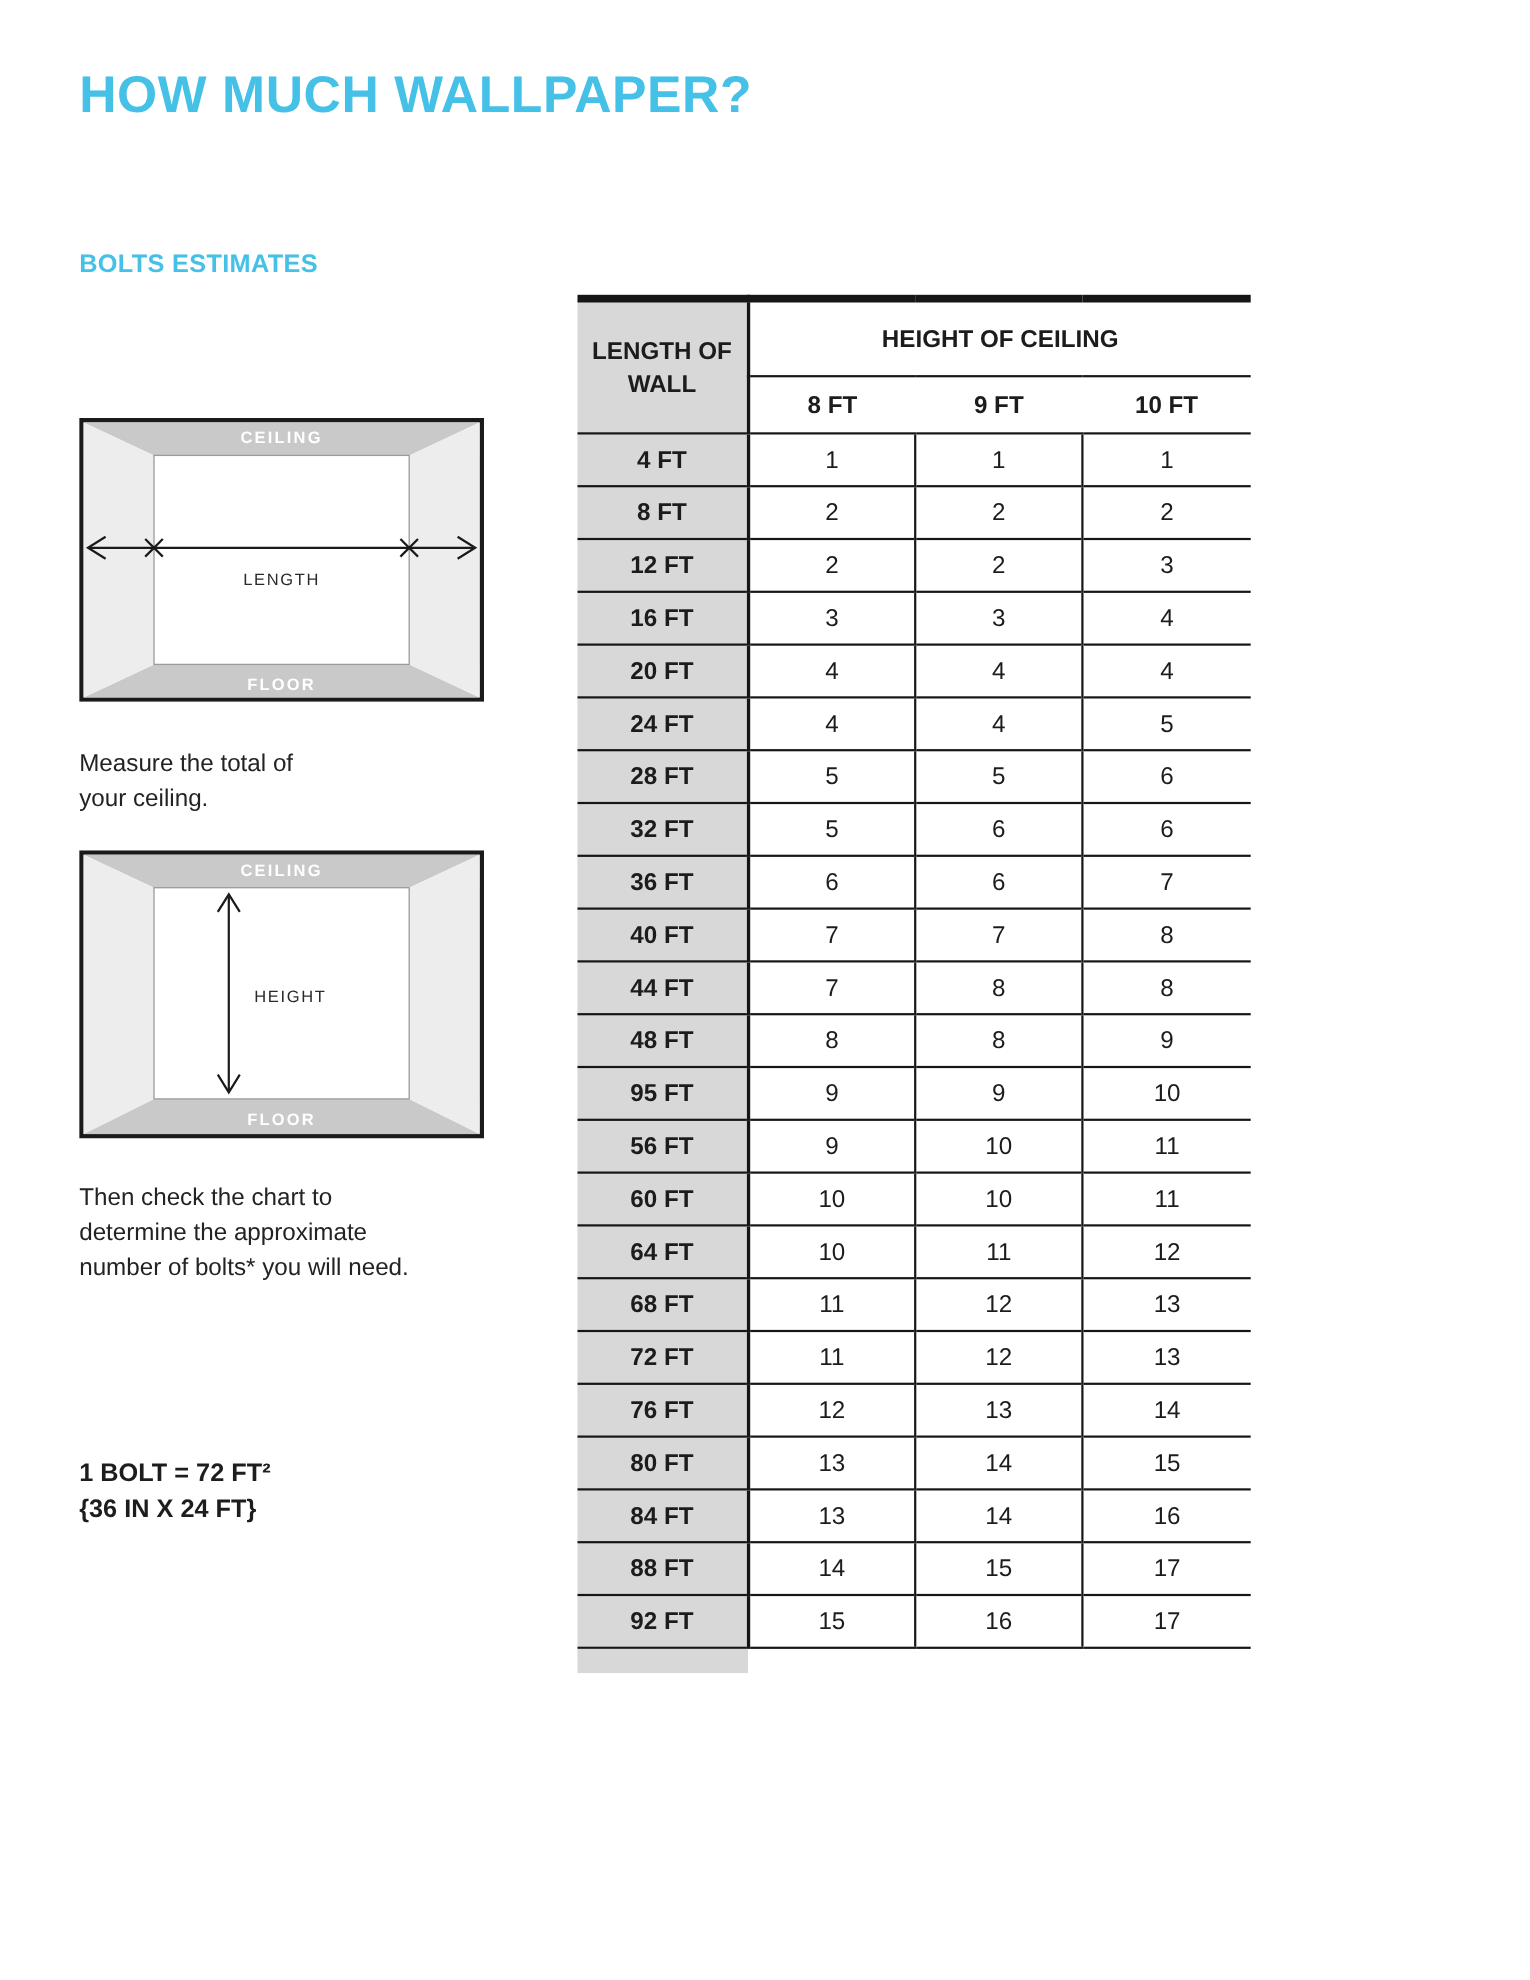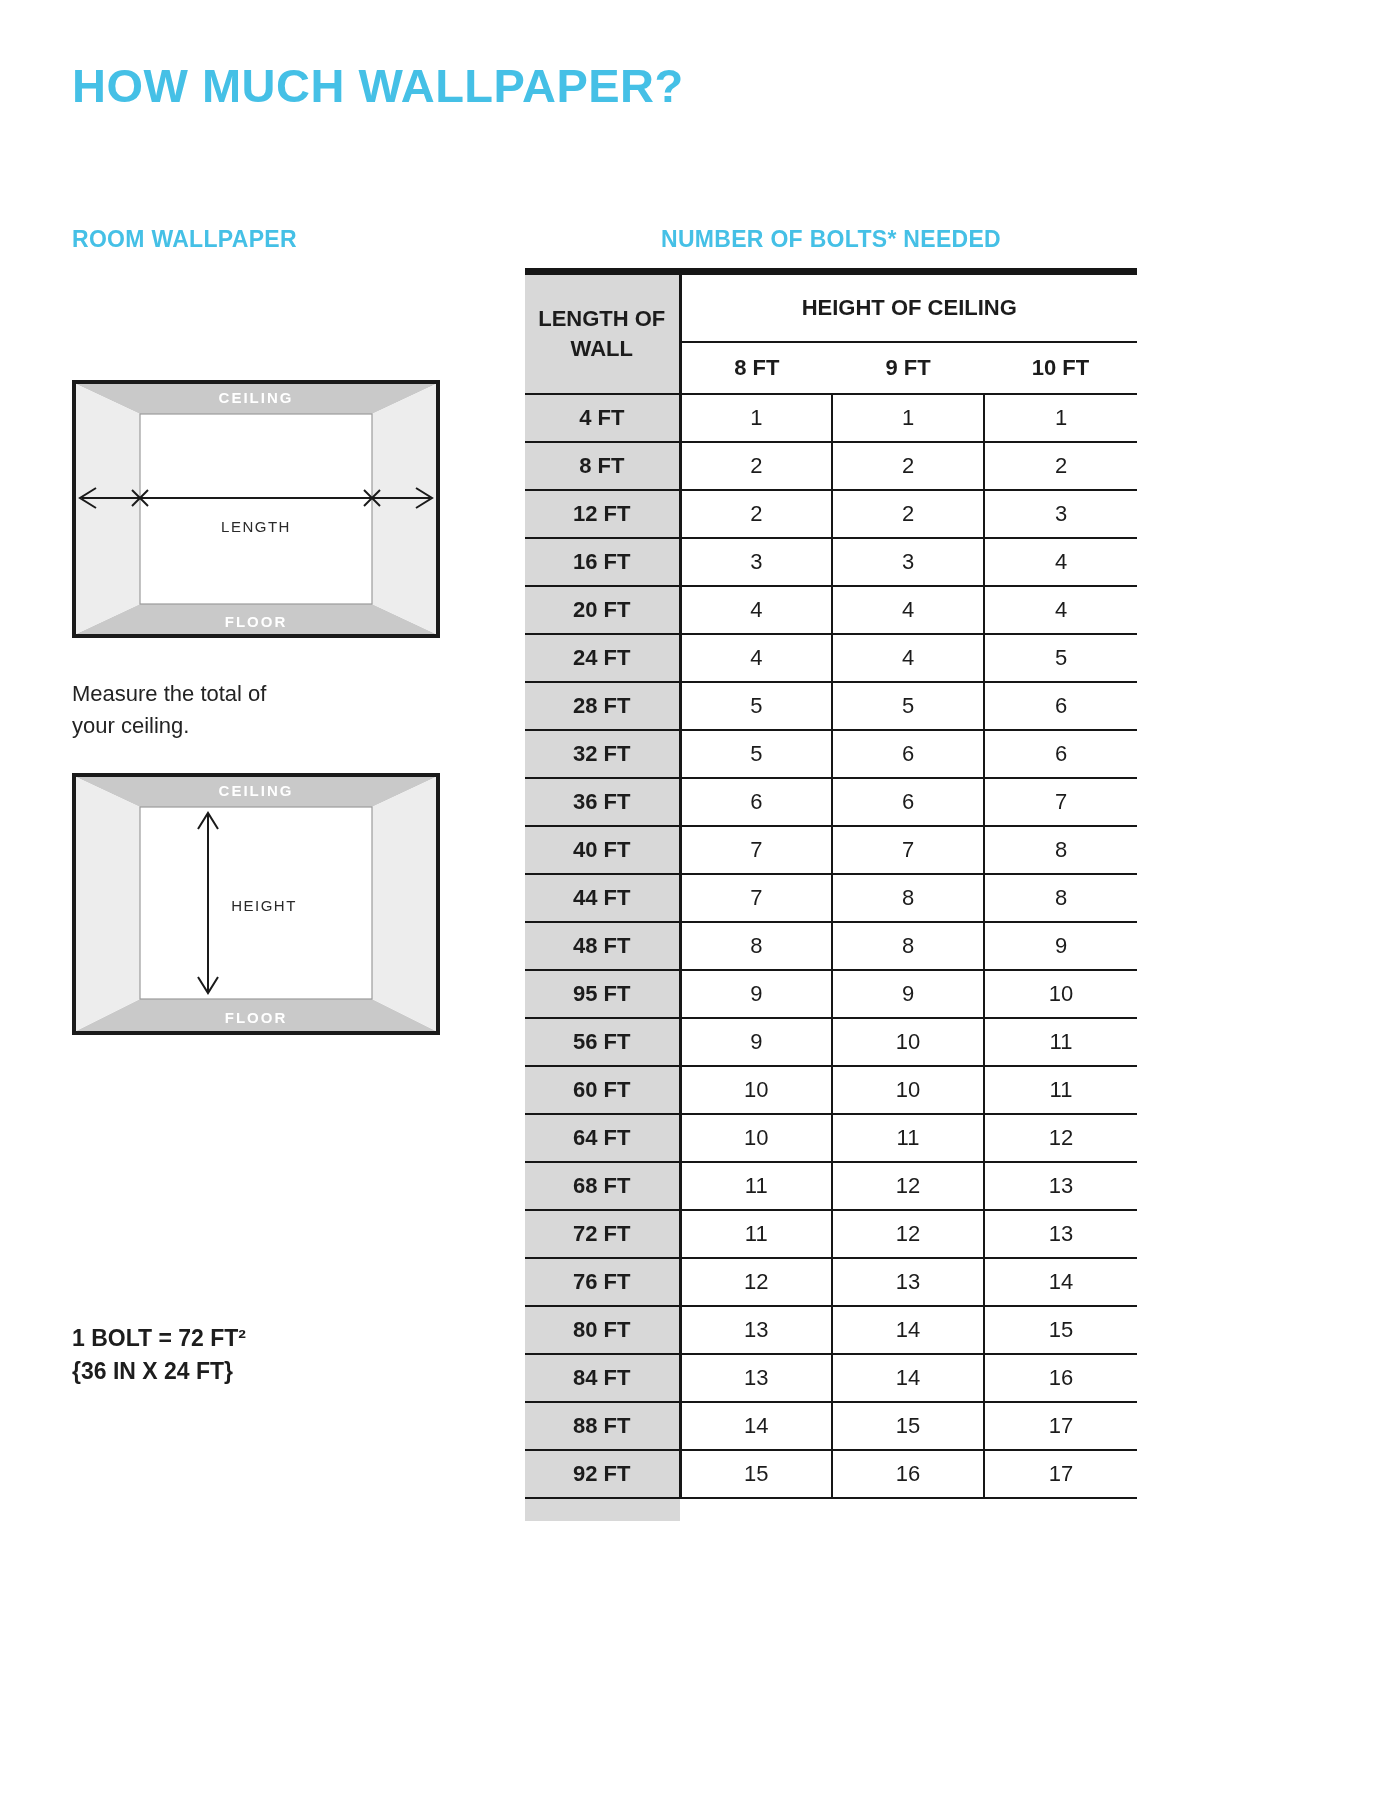--- a/index.html
+++ b/index.html
@@ -124,22 +124,21 @@
     background: var(--cellgray, #d8d8d8);
   }
 </style>
 </head>
 <body>
 
 <div class="page">
 
   <div class="page-title">HOW MUCH WALLPAPER?</div>
 
-  <div class="section-heading heading-room">ROOM WALLPAPER</div>
-  <div class="section-heading heading-bolts">NUMBER OF BOLTS* NEEDED</div>
+  <div class="section-heading heading-room">BOLTS ESTIMATES</div>
 
 
   <svg class="diagram diagram-length" width="368" height="258" viewBox="0 0 368 258">
     <rect x="2" y="2" width="364" height="254" fill="#ffffff" stroke="#1a1a1a" stroke-width="4"></rect>
     <polygon points="4,4 364,4 300,34 68,34" fill="#c9c9c9"></polygon>
     <polygon points="4,254 364,254 300,224 68,224" fill="#c9c9c9"></polygon>
     <polygon points="4,4 68,34 68,224 4,254" fill="#ededed"></polygon>
     <polygon points="364,4 300,34 300,224 364,254" fill="#ededed"></polygon>
     <rect x="68" y="34" width="232" height="190" fill="#ffffff" stroke="#9c9c9c" stroke-width="1.2"></rect>
     <text x="184" y="23" class="svg-room-label">CEILING</text>
@@ -171,20 +170,25 @@
     <text x="184" y="23" class="svg-room-label">CEILING</text>
     <text x="184" y="250" class="svg-room-label">FLOOR</text>
     <g stroke="#1a1a1a" stroke-width="2" fill="none">
       <line x1="136" y1="42" x2="136" y2="218"></line>
       <polyline points="126,56 136,40 146,56"></polyline>
       <polyline points="126,204 136,220 146,204"></polyline>
     </g>
     <text x="192" y="138" class="svg-dim-label">HEIGHT</text>
   </svg>
 
+  <div class="body-text para3">
+    <div>Then check the chart to</div>
+    <div>determine the approximate</div>
+    <div>number of bolts* you will need.</div>
+  </div>
 
 
   <div class="bolt-info">
     <div>1 BOLT = 72 FT²</div>
     <div>{36 IN X 24 FT}</div>
   </div>
 
   <div class="table-wrap">
     <table class="bolts-table">
       <colgroup>

